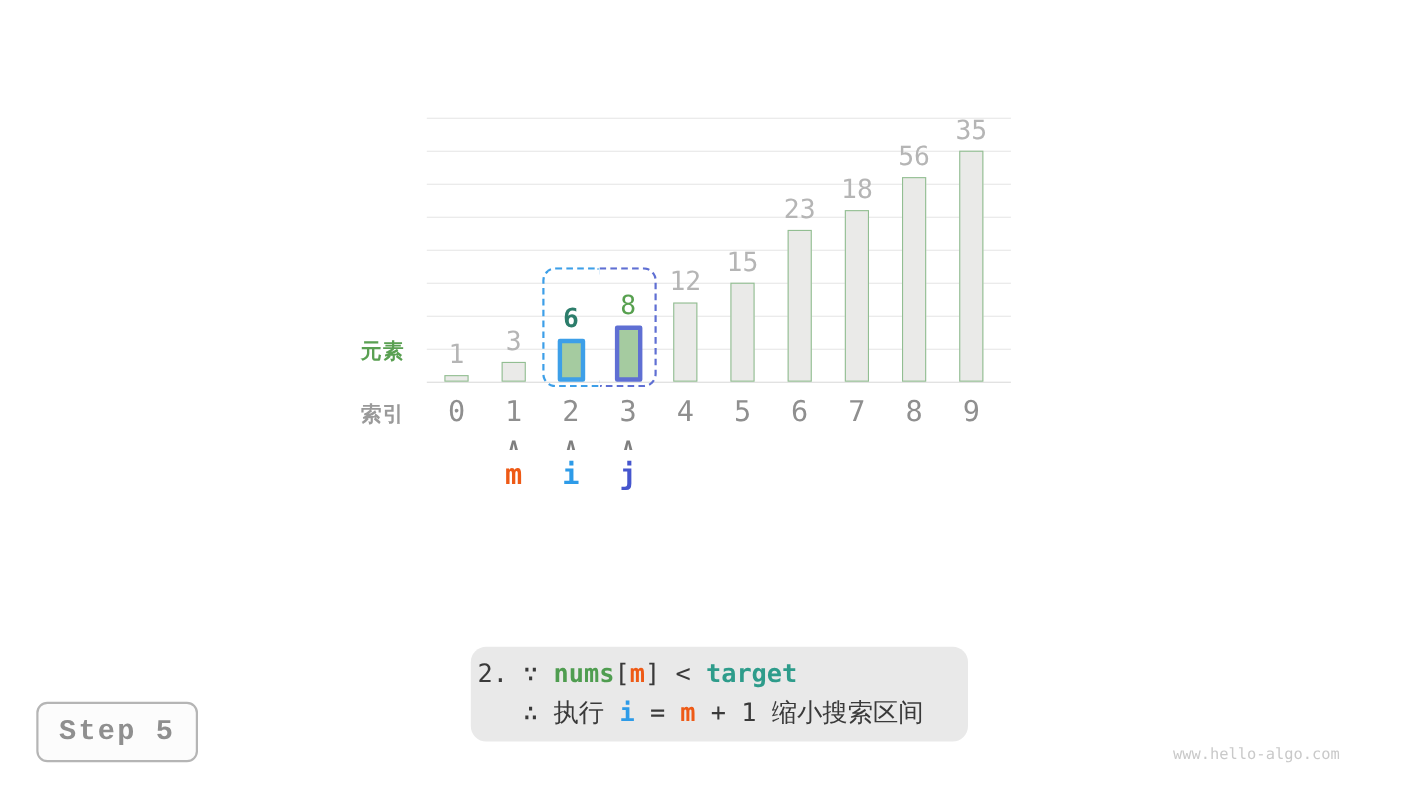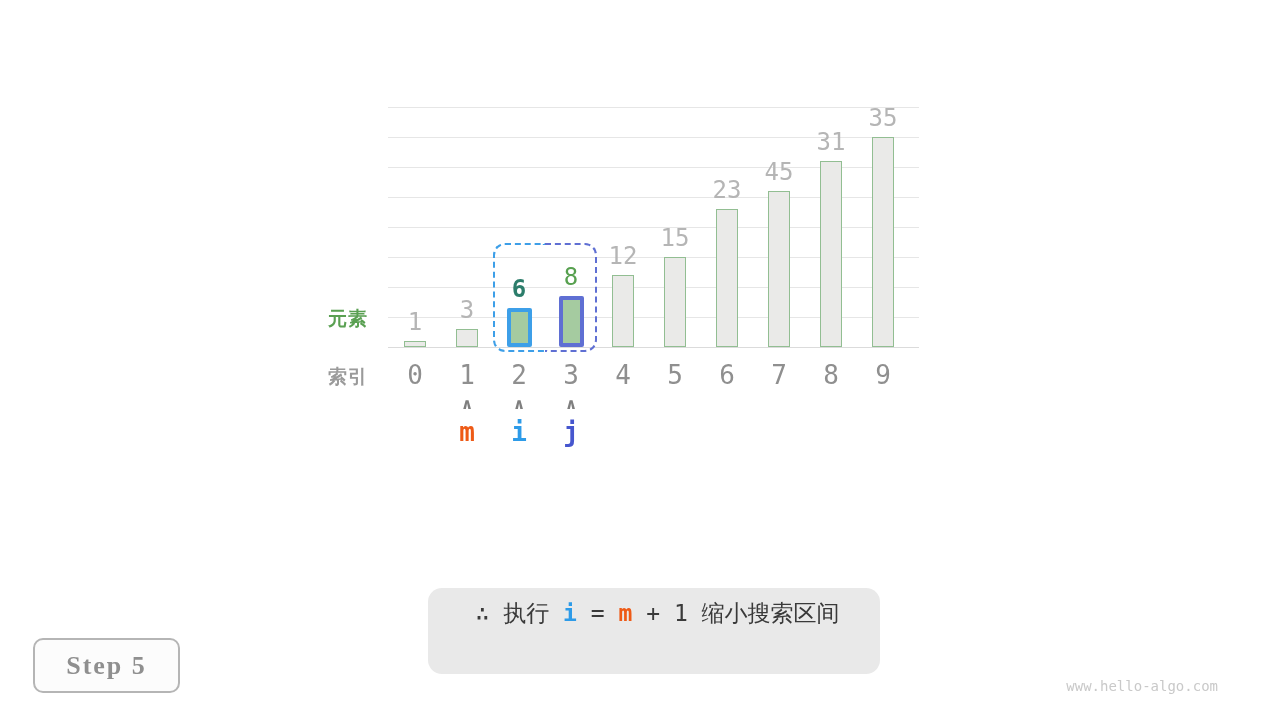--- a/index.html
+++ b/index.html
@@ -36,21 +36,21 @@
   .note-box .rich{line-height:35px;}
   .c-plain{color:#3a3a3a;}
   .c-m{color:#ee5a16;font-weight:bold;}
   .c-i{color:#2d9be8;font-weight:bold;}
   .c-j{color:#4656ce;font-weight:bold;}
   .c-nums{color:#4f9d50;font-weight:bold;}
   .c-target{color:#2e9c8b;font-weight:bold;}
   .step-badge{position:absolute;left:33px;top:638px;width:147px;height:55px;background:#fcfcfc;
               border:2px solid #b5b5b5;border-radius:10px;box-sizing:border-box;text-align:center;
               line-height:51px;font-size:26px;font-weight:bold;color:#8f8f8f;letter-spacing:2px;
-              font-family:Liberation Serif, serif;}
+              font-family:Liberation Mono, monospace;}
   .watermark{position:absolute;right:62px;top:678px;font-size:14px;color:#c9c9c9;
              font-family:"DejaVu Sans Mono","Liberation Mono",monospace;}
 </style>
 </head>
 <body>
 
 <div class="canvas">
 
   <div id="chart" class="abs" style="left:0;top:0;width:1280px;height:720px;">
       <div class="gridline base" style="left: 388px; top: 347px; width: 531px;"></div>
@@ -79,24 +79,24 @@
       <div class="bar" style="left: 612px; top: 275px; width: 22px; height: 72px; background: rgb(234, 234, 232); border-color: rgb(146, 190, 146);"></div>
       <div class="val-label" style="left: 591px; top: 242px;">12</div>
       <div class="idx-label" style="left: 597px; top: 361px;">4</div>
       <div class="bar" style="left: 664px; top: 257px; width: 22px; height: 90px; background: rgb(234, 234, 232); border-color: rgb(146, 190, 146);"></div>
       <div class="val-label" style="left: 643px; top: 224px;">15</div>
       <div class="idx-label" style="left: 649px; top: 361px;">5</div>
       <div class="bar" style="left: 716px; top: 209px; width: 22px; height: 138px; background: rgb(234, 234, 232); border-color: rgb(146, 190, 146);"></div>
       <div class="val-label" style="left: 695px; top: 176px;">23</div>
       <div class="idx-label" style="left: 701px; top: 361px;">6</div>
       <div class="bar" style="left: 768px; top: 191px; width: 22px; height: 156px; background: rgb(234, 234, 232); border-color: rgb(146, 190, 146);"></div>
-      <div class="val-label" style="left: 747px; top: 158px;">45</div>
+      <div class="val-label" style="left: 747px; top: 158px;">18</div>
       <div class="idx-label" style="left: 753px; top: 361px;">7</div>
       <div class="bar" style="left: 820px; top: 161px; width: 22px; height: 186px; background: rgb(234, 234, 232); border-color: rgb(146, 190, 146);"></div>
-      <div class="val-label" style="left: 799px; top: 128px;">31</div>
+      <div class="val-label" style="left: 799px; top: 128px;">56</div>
       <div class="idx-label" style="left: 805px; top: 361px;">8</div>
       <div class="bar" style="left: 872px; top: 137px; width: 22px; height: 210px; background: rgb(234, 234, 232); border-color: rgb(146, 190, 146);"></div>
       <div class="val-label" style="left: 851px; top: 104px;">35</div>
       <div class="idx-label" style="left: 857px; top: 361px;">9</div>
     </div>
 
   <div class="axis-label el">元素</div>
   <div class="axis-label ix">索引</div>
 
   <div id="pointers" class="abs" style="left:0;top:0;width:1280px;height:720px;">
@@ -104,19 +104,20 @@
       <div class="ptr-letter" style="left: 445px; top: 417px; color: rgb(238, 90, 22);">m</div>
       <div class="ptr-arrow" style="left: 497px; top: 395px;">∧</div>
       <div class="ptr-letter" style="left: 497px; top: 417px; color: rgb(45, 155, 232);">i</div>
       <div class="ptr-arrow" style="left: 549px; top: 395px;">∧</div>
       <div class="ptr-letter" style="left: 549px; top: 417px; color: rgb(70, 86, 206);">j</div>
     </div>
 
 
 
   <div class="note-box">
+    <div class="rich"><span class="c-plain">2. ∵ </span><span class="c-nums">nums</span><span class="c-plain">[</span><span class="c-m">m</span><span class="c-plain">] &lt; </span><span class="c-target">target</span></div>
     <div class="rich"><span class="c-plain">   ∴ 执行 </span><span class="c-i">i</span><span class="c-plain"> = </span><span class="c-m">m</span><span class="c-plain"> + 1 缩小搜索区间</span></div>
   </div>
 
   <div class="step-badge">Step 5</div>
 
   <div class="watermark">www.hello-algo.com</div>
 </div>
 
 </body></html>

